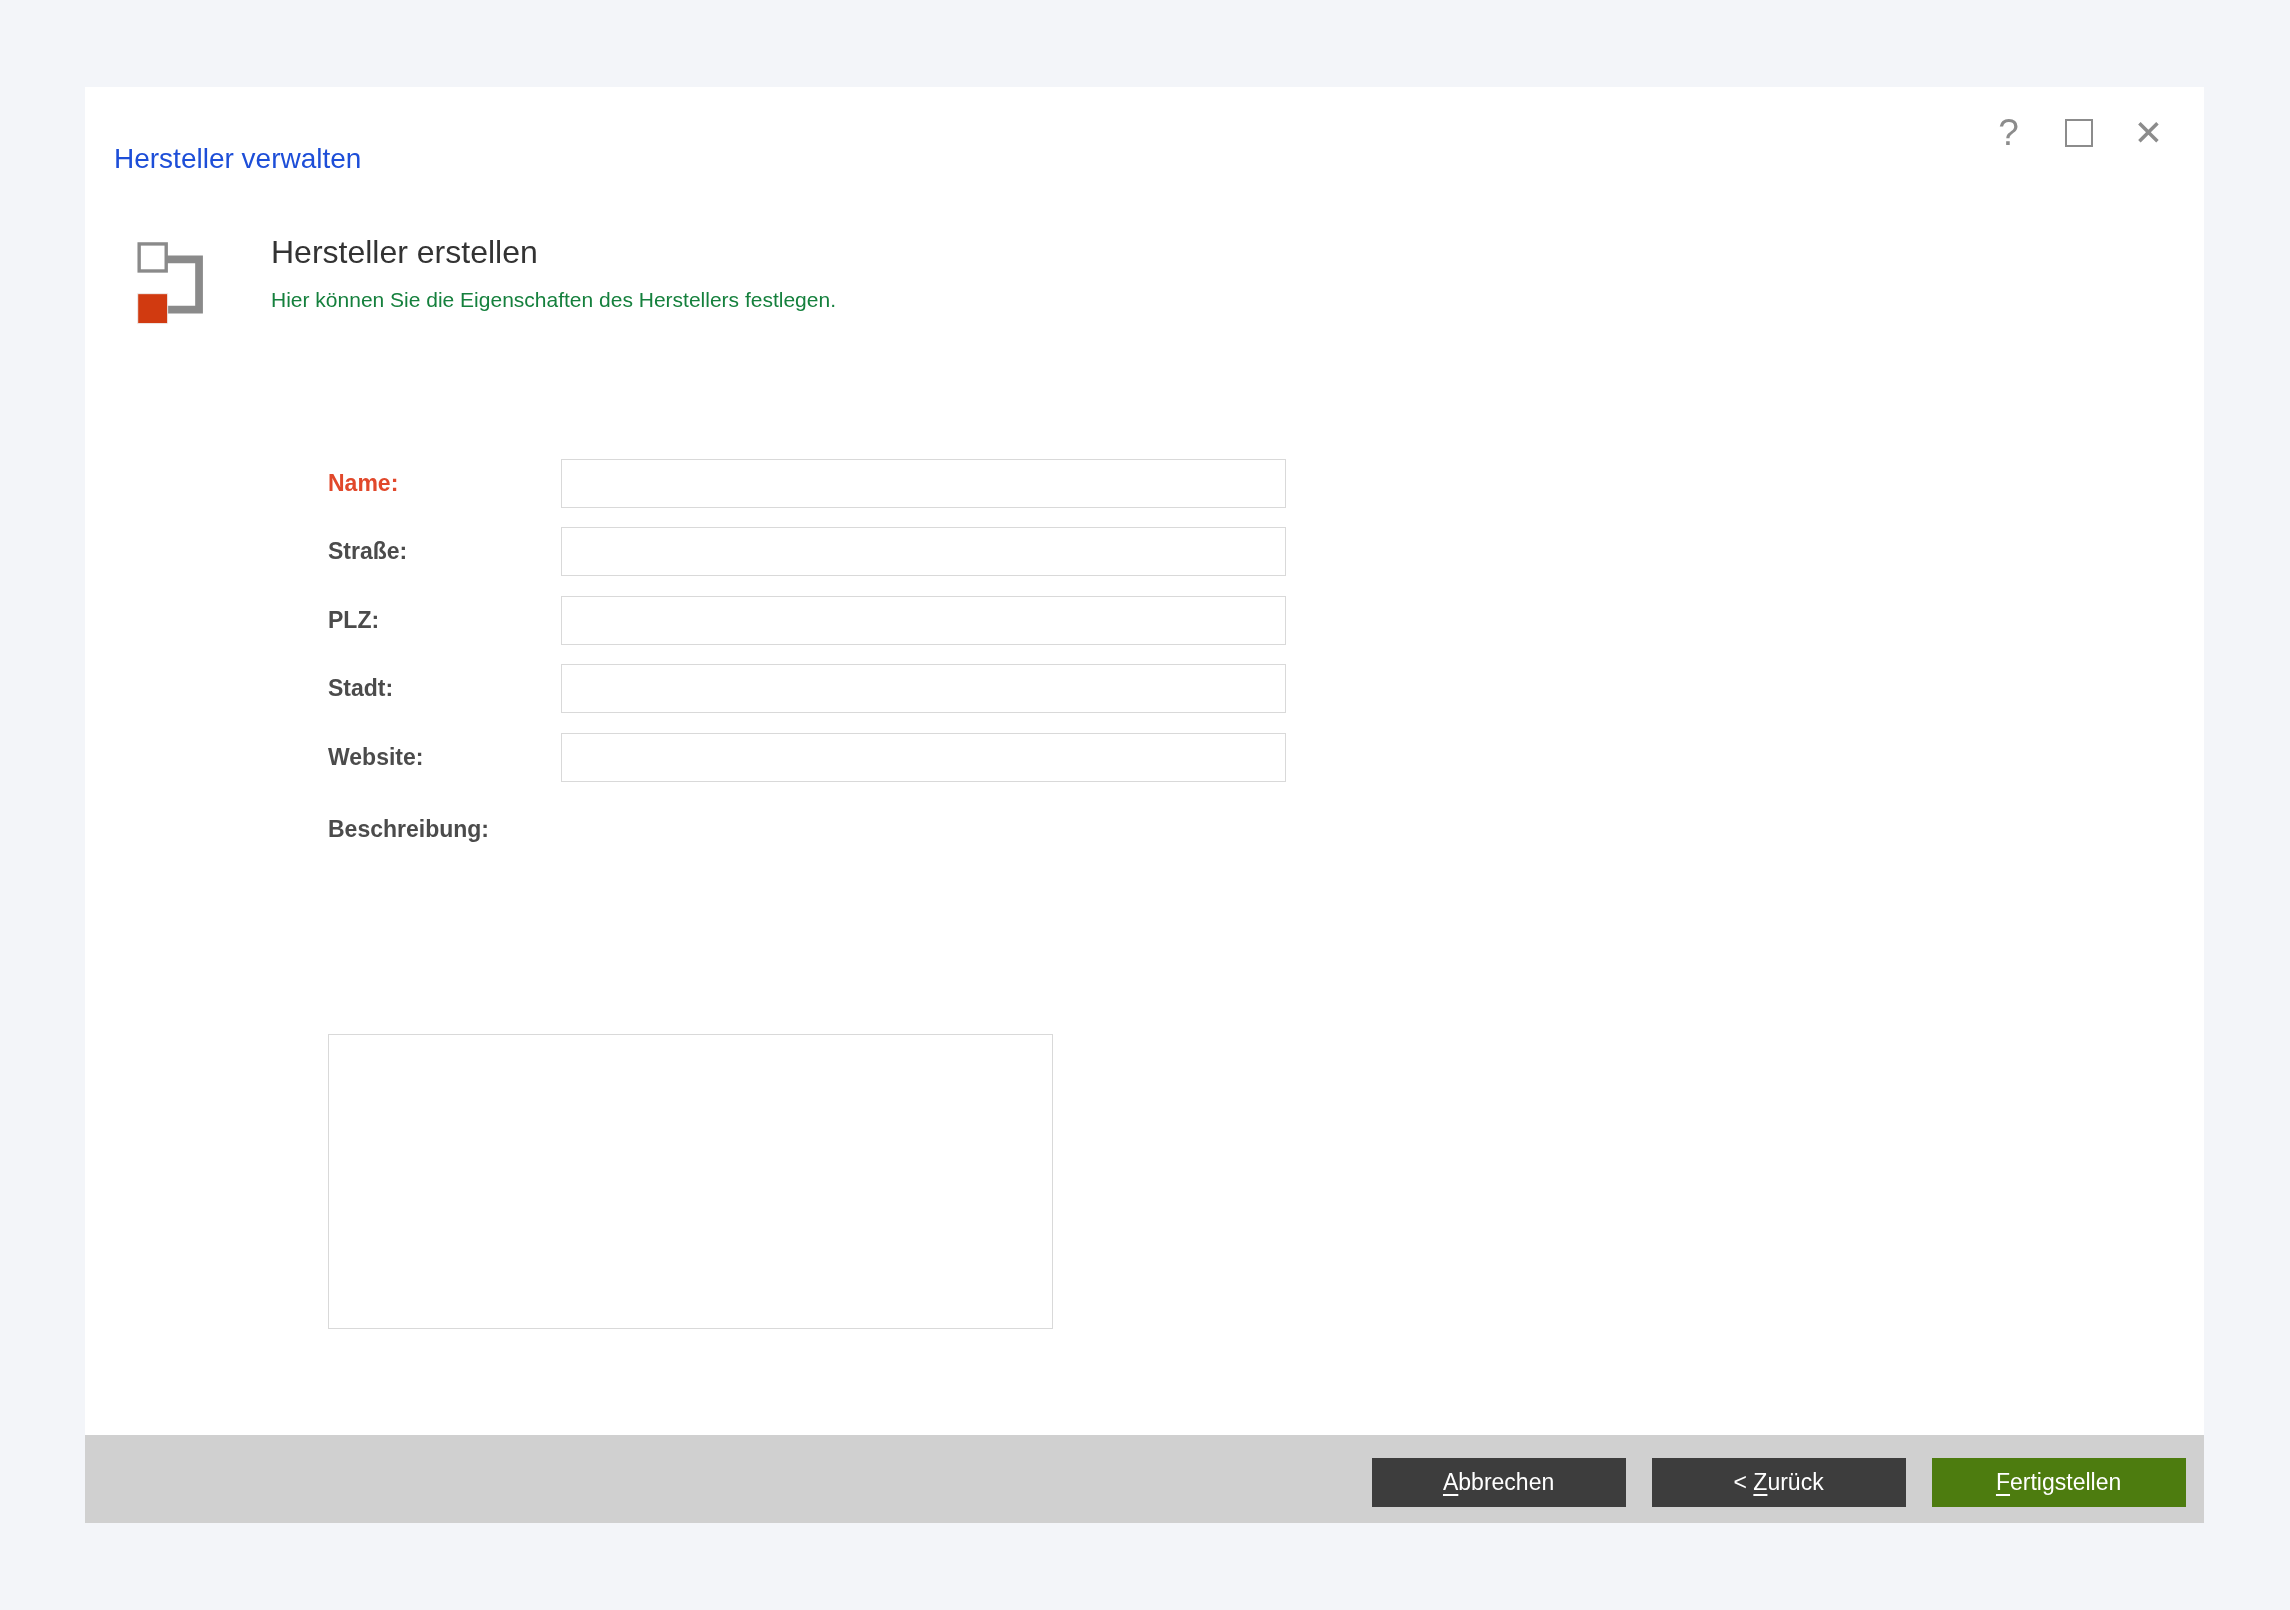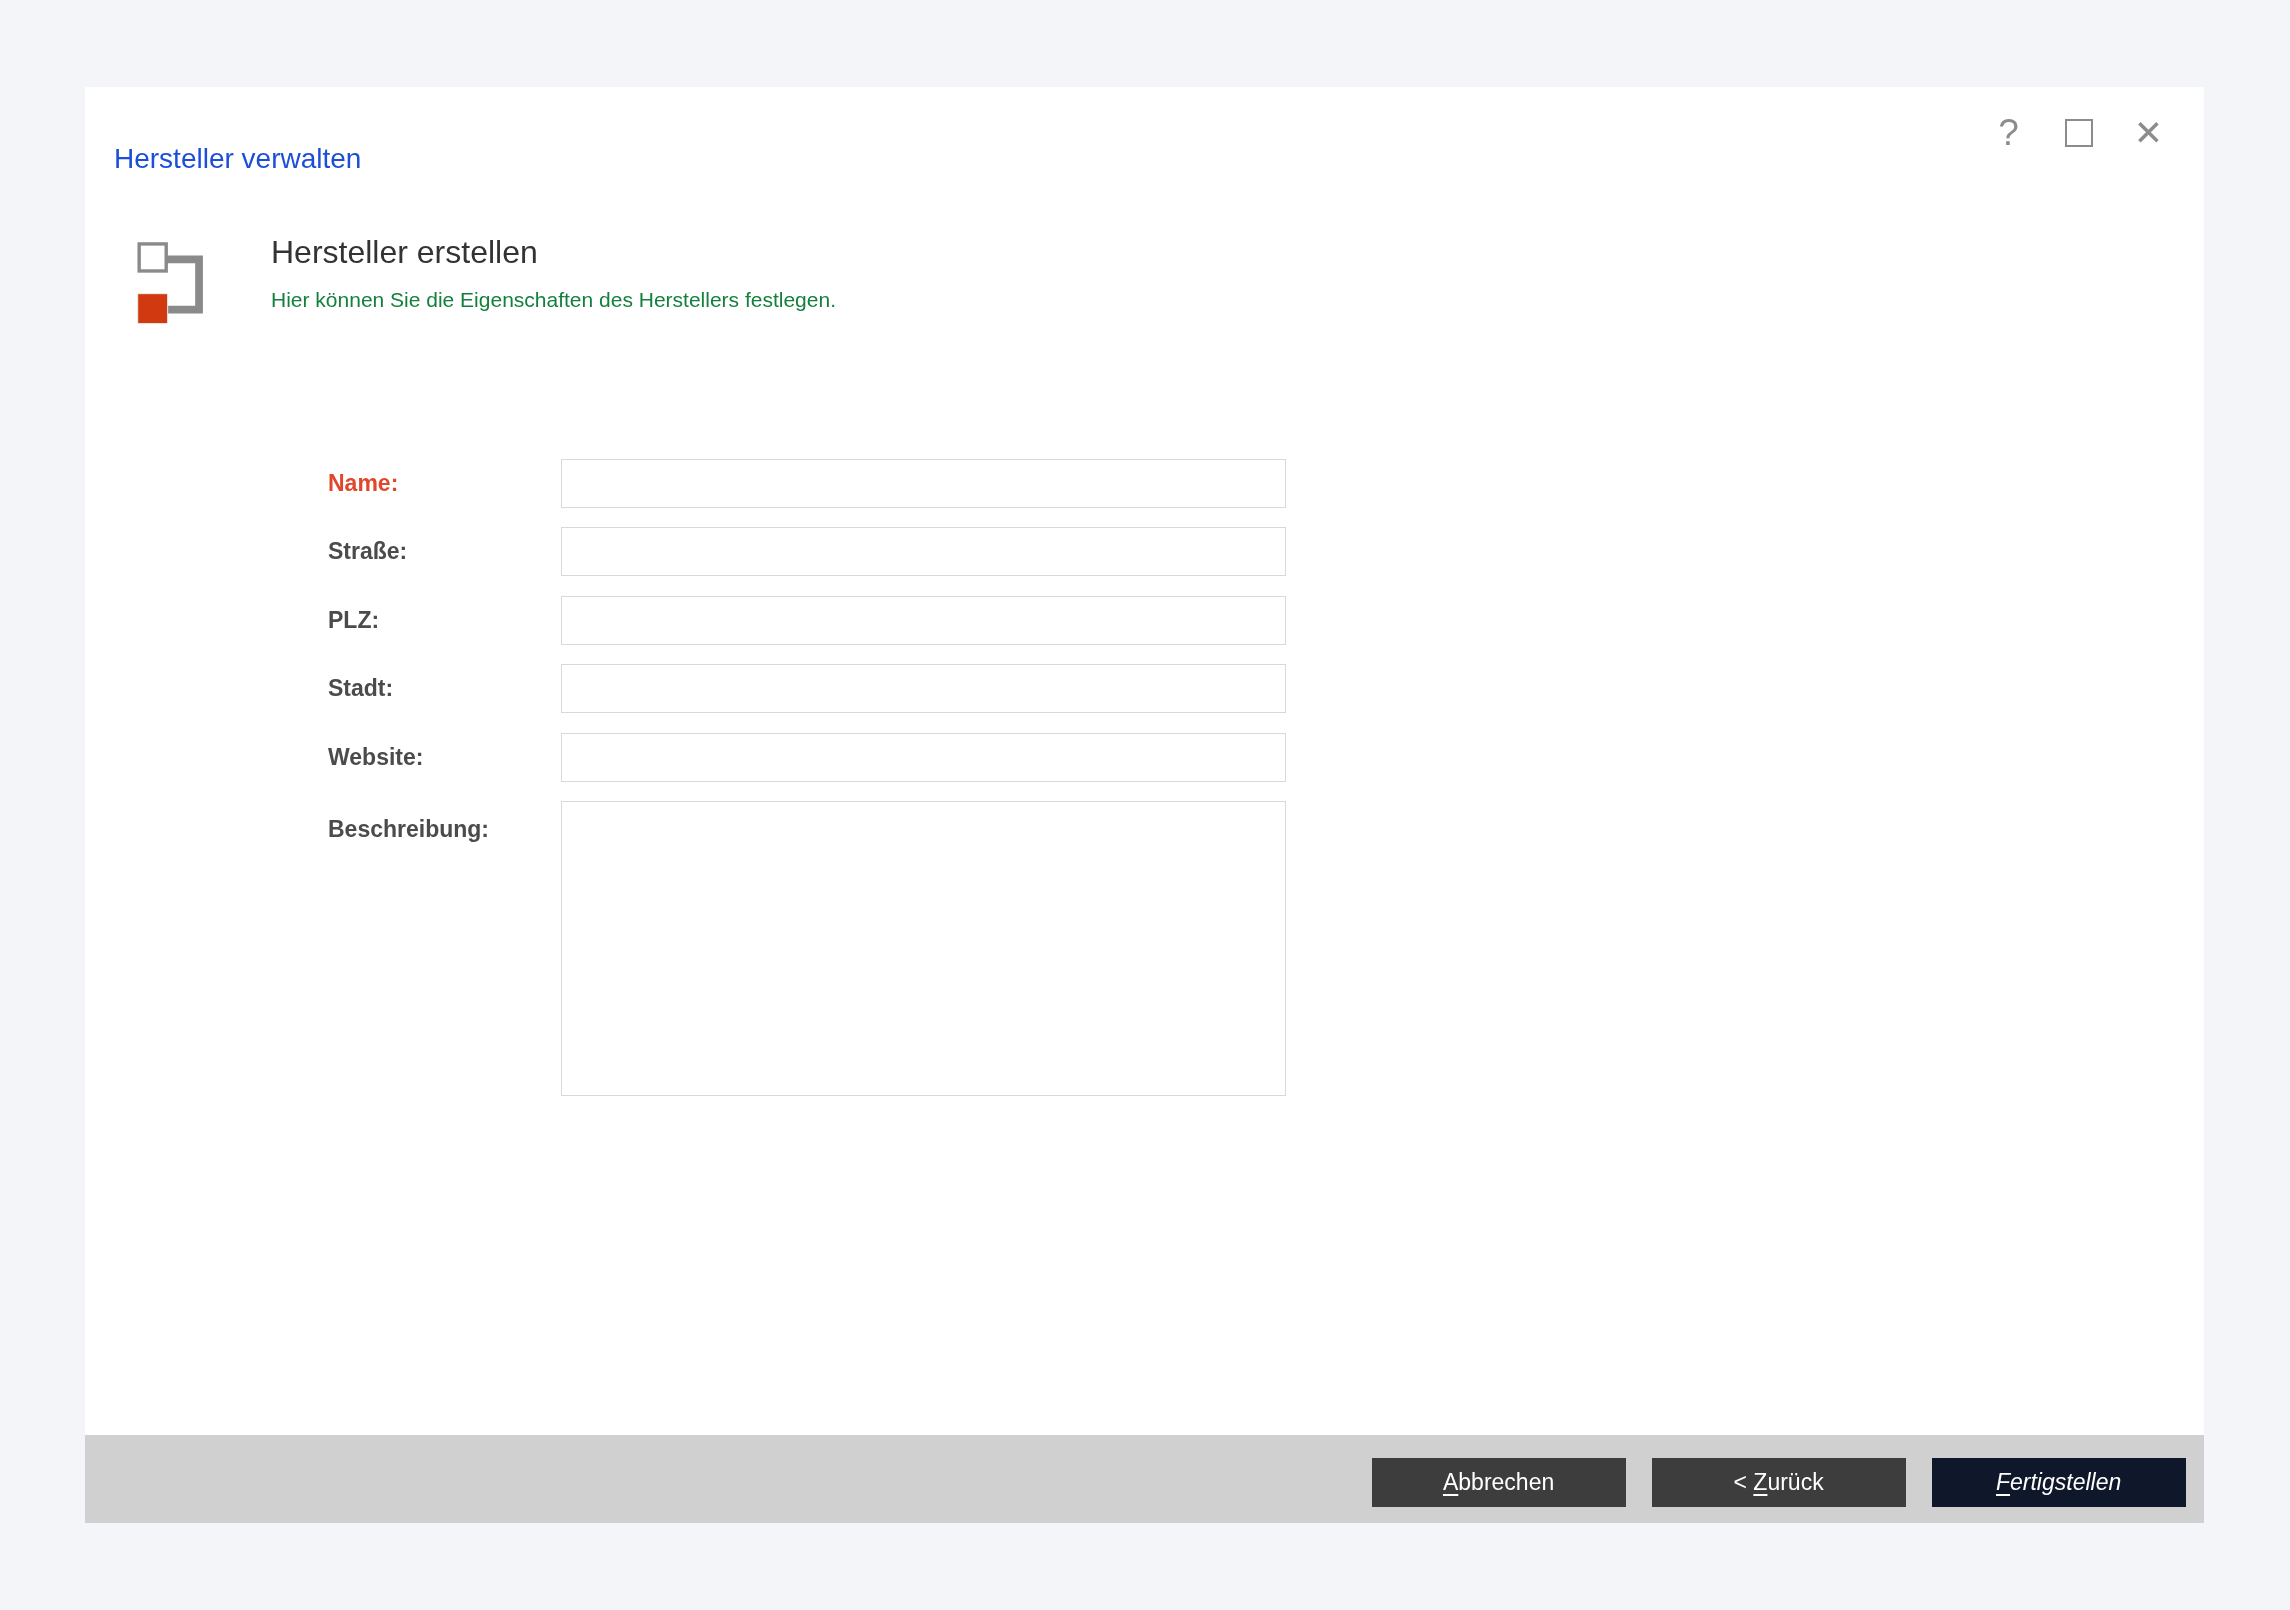--- a/index.html
+++ b/index.html
@@ -46,21 +46,21 @@
   .step-desc {
     position: absolute; left: 186px; top: 198px;
     font-size: 21px; line-height: 29px; color: #15803d; font-weight: 400;
   }
   
   .form {
     position: absolute; left: 243px; top: 372px;
     display: flex; flex-direction: column; gap: 19.4px;
   }
   .row { display: flex; align-items: center; }
-  .row.row-textarea { align-items: flex-start; }
+  .row.row-textarea { align-items: flex-start; flex-direction: column; }
   .row.row-textarea .lbl { padding-top: 15.5px; }
   .lbl {
     width: 233px; flex: 0 0 233px;
     font-size: 23px; color: #4b4b4b; font-weight: bold;
   }
   .lbl.required { color: #e1482b; }
   .txt {
     width: 725px; height: 49px;
     border: 1.9px solid #d9d9d9;
     background: #ffffff;
@@ -86,21 +86,21 @@
     width: 254px; height: 49px;
     display: flex; align-items: center; justify-content: center;
     font-family: "Liberation Sans", sans-serif;
     font-size: 23px; color: #ffffff;
     border: none; cursor: pointer;
     background: #3d3d3d;
     white-space: pre;
     border-radius: 0;
     text-align: center;
   }
-  .btn.accent { background: #0f172a; font-style: italic; }
+  .btn.accent { background: #4d7c0f; }
   .btn .key { text-decoration: underline; text-underline-offset: 3.9px; }
 </style>
 </head>
 <body>
 
 <div class="dialog">
 
   <div class="dlg-title">Hersteller verwalten</div>
   <div class="win-controls">
     <div class="win-btn help">?</div>

